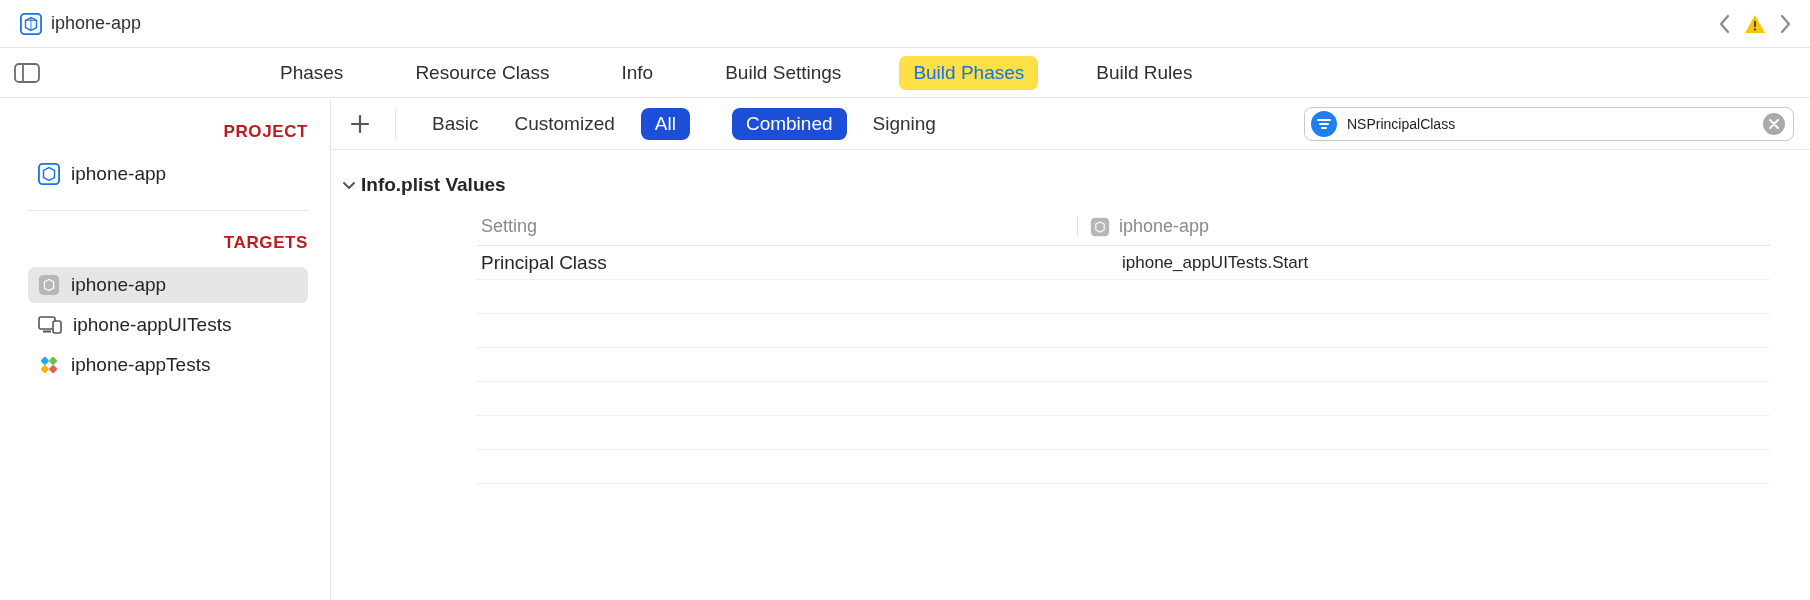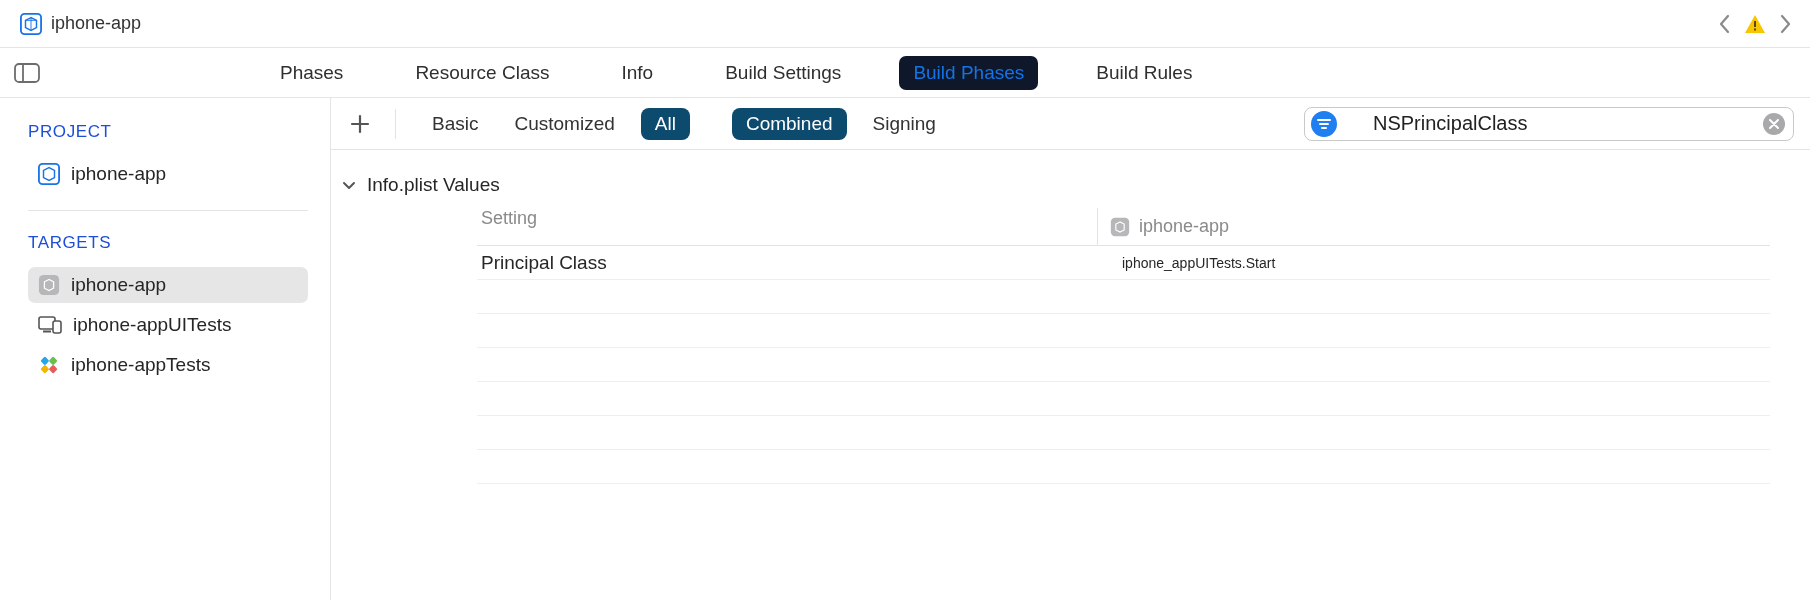--- a/index.html
+++ b/index.html
@@ -47,39 +47,40 @@
     padding-left: 210px;
   }
   .tab {
     font-size: 19px;
     color: #2f2f2f;
     cursor: pointer;
     padding: 6px 14px;
     border-radius: 7px;
   }
   .tab.active {
-    background: #0f172a;
+    background: #fde047;
     color: #1473e6;
   }
 
   
   .main {
     display: flex;
     height: calc(600px - 48px - 50px);
   }
   .sidebar {
     width: 330px;
     padding: 24px 22px 0 28px;
   }
   .sb-heading {
     font-size: 17px;
-    font-weight: 400;
+    font-weight: 700;
     letter-spacing: 0.6px;
-    color: #1d4ed8;
+    color: #b91c1c;
     margin-bottom: 14px;
+    text-align: right;
   }
   .sb-item {
     display: flex; align-items: center; gap: 11px;
     font-size: 19px;
     padding: 7px 10px;
     border-radius: 7px;
     cursor: pointer;
   }
   .sb-item.selected { background: #e6e6e6; }
   .sb-divider {
@@ -113,21 +114,21 @@
   .fb-group { display:flex; align-items:center; gap: 16px; }
   .fb-label {
     font-size: 19px; color:#333;
     padding: 5px 10px;
     cursor: pointer;
   }
   .fb-chip {
     font-size: 19px;
     padding: 5px 14px;
     border-radius: 8px;
-    background: #0c4a6e;
+    background: #1d4ed8;
     color: #fff;
     cursor: pointer;
   }
 
   .searchbox {
     margin-left: auto;
     display: flex; align-items:center;
     border: 1px solid #c9c9c9;
     border-radius: 8px;
     height: 34px;
@@ -135,51 +136,49 @@
     min-width: 490px;
   }
   .search-icon-badge {
     width: 26px; height: 26px; border-radius: 50%;
     background: #1f7ef0;
     display:flex; align-items:center; justify-content:center;
     margin-right: 10px;
   }
   .searchbox input {
     border: none; outline: none; flex:1;
-    font-size: 20px; color:#222;
+    font-size: 14px; color:#222;
     background: transparent;
-    margin-left: 26px;
   }
   .clear-btn {
     width:22px; height:22px; border-radius:50%;
     background:#a9a9ab;
     display:flex; align-items:center; justify-content:center;
     cursor:pointer;
   }
 
   
   .settings {
     padding: 18px 0 0 10px;
   }
   .section-head {
-    display:flex; align-items:center; gap:10px;
-    font-size: 19px; font-weight:400;
+    display:flex; align-items:center; gap:4px;
+    font-size: 19px; font-weight:700;
     padding: 6px 0 12px 0;
   }
   .disclosure { cursor:pointer; display:flex; }
 
   .table {
     margin-left: 136px;
     margin-right: 40px;
   }
   .thead {
-    display:flex; 
+    display:flex; align-items:center;
     height: 38px;
     border-bottom: 1px solid #e3e3e3;
-    gap: 20px;
   }
   .th-setting {
     width: 600px;
     font-size: 18px; color:#8a8a8a;
     padding-left: 4px;
   }
   .th-target {
     border-left: 1px solid #e3e3e3;
     padding-left: 12px;
     display:flex; align-items:center; gap:9px;
@@ -193,21 +192,21 @@
   }
   .trow.empty { }
   .td-setting {
     width: 600px;
     font-size: 19px;
     padding-left: 4px;
   }
   .td-value {
     flex:1;
     padding-left: 14px;
-    font-size: 14px;
+    font-size: 17px;
   }
 
   
   .proj-icon {
     width: 22px; height: 22px;
   }
 </style>
 </head>
 <body>
 

